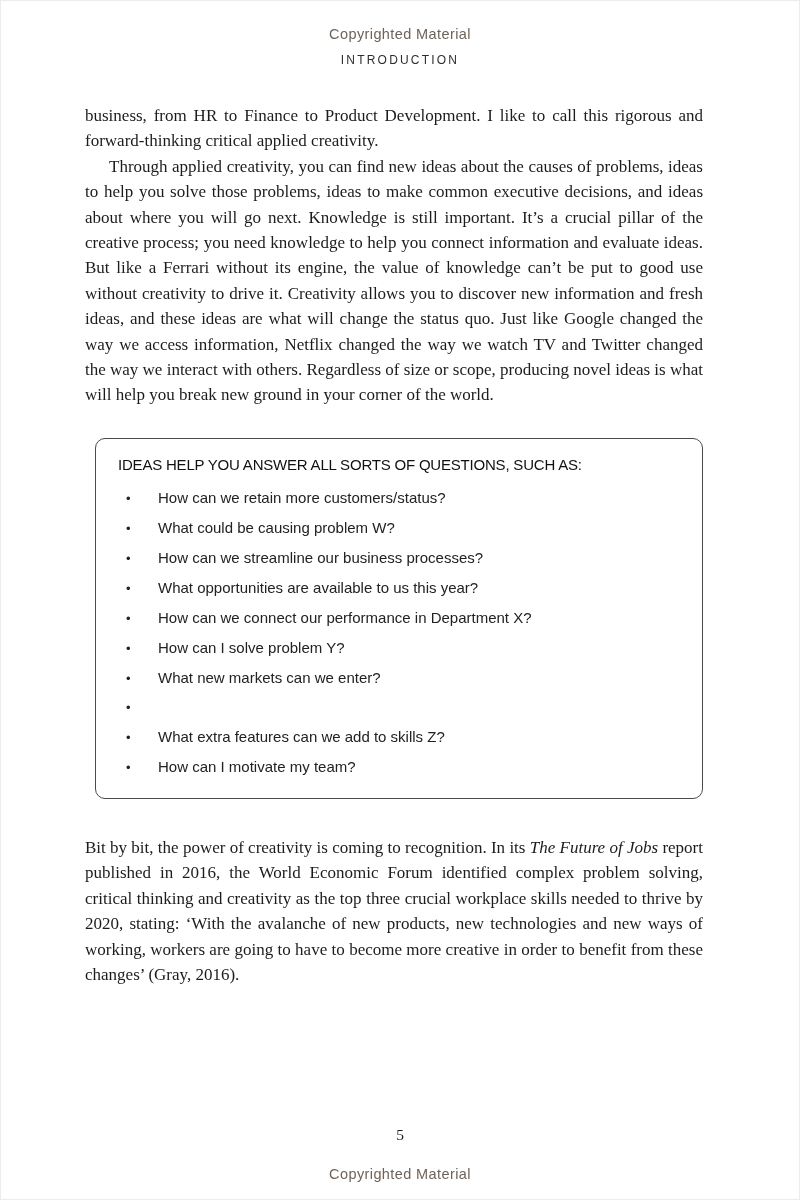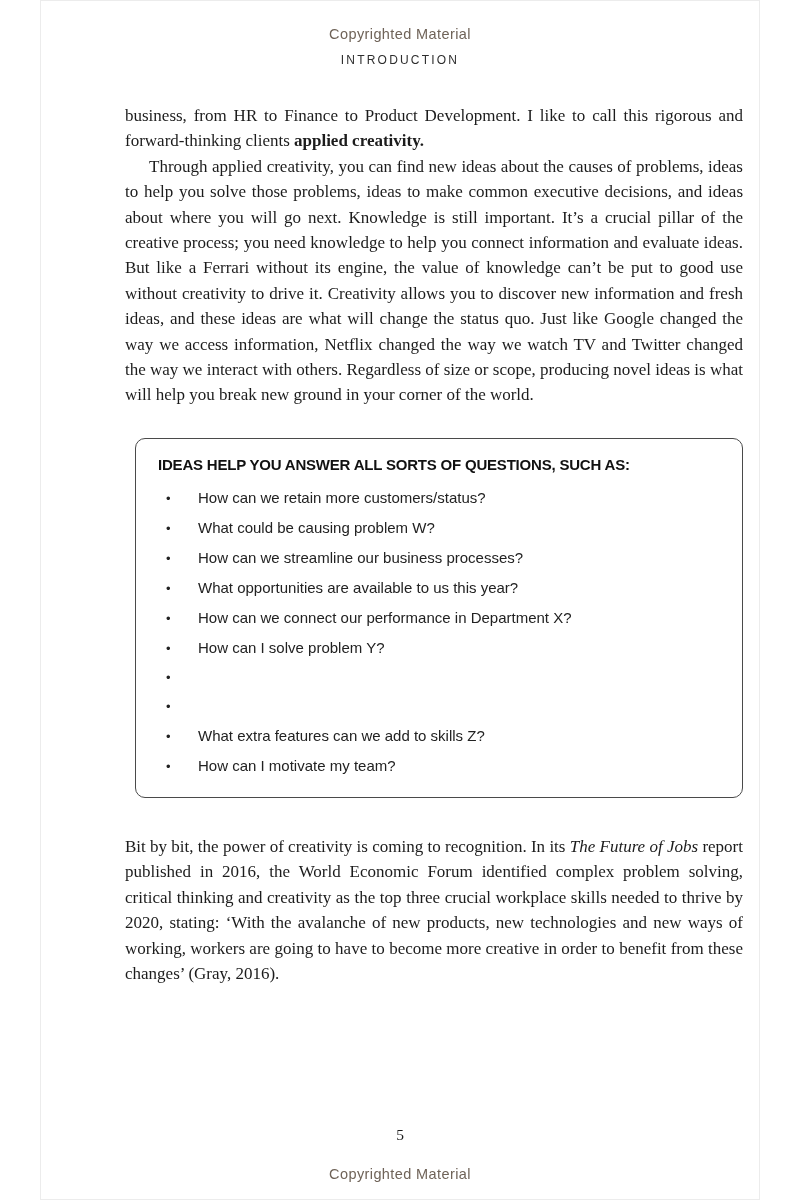--- a/index.html
+++ b/index.html
@@ -1,19 +1,19 @@
 <!DOCTYPE html>
 <html><head>
 <meta charset="utf-8">
 <style>
   * { margin: 0; padding: 0; box-sizing: border-box; }
   html, body { background: #ffffff; }
   .page {
     position: relative;
-    width: 720px;
+    width: 800px;
     height: 1200px;
     margin: 0 auto;
     background: #ffffff;
     box-shadow: inset 0 0 0 1px #ececec;
     font-family: "Liberation Serif", serif;
     color: #1c1c1c;
     overflow: hidden;
   }
   .top-notice {
     padding-top: 26px;
@@ -36,32 +36,32 @@
     margin: 0 auto 0 85px;
   }
   .body-text { margin-top: 36px; }
   .para {
     font-size: 17px;
     line-height: 25.4px;
     text-align: justify;
     color: #1c1c1c;
   }
   .para.indent { text-indent: 24px; }
-  .para .b { font-weight: bold; }
+  .para .b { font-weight: normal; }
   .para .i { font-style: italic; font-family: Liberation Serif, serif; }
   .callout-box {
     margin: 30px 0 0 10px;
     border: 1px solid #4a4a4a;
     border-radius: 10px;
     padding: 17px 20px 16px 22px;
     background: #ffffff;
   }
   .box-title {
     font-family: "Liberation Sans", sans-serif;
-    font-weight: bold;
+    font-weight: normal;
     font-size: 15px;
     letter-spacing: -0.2px;
     color: #111111;
     margin-bottom: 10px;
   }
   .callout-list {
     list-style: none;
     margin: 0;
     padding: 0;
   }
@@ -105,21 +105,21 @@
 </style>
 </head>
 <body>
 
 <div class="page">
   <div class="top-notice">Copyrighted Material</div>
   <div class="running-head">INTRODUCTION</div>
 
   <div class="content">
     <div class="body-text" id="paras-top">
-        <p class="para"><span>business, from HR to Finance to Product Development. I like to call this rigorous and forward-thinking clients </span><span class="b">applied creativity.</span></p>
+        <p class="para"><span>business, from HR to Finance to Product Development. I like to call this rigorous and forward-thinking critical </span><span class="b">applied creativity.</span></p>
         <p class="para indent"><span>Through applied creativity, you can find new ideas about the causes of problems, ideas to help you solve those problems, ideas to make common executive decisions, and ideas about where you will go next. Knowledge is still important. It’s a crucial pillar of the creative process; you need knowledge to help you connect information and evaluate ideas. But like a Ferrari without its engine, the value of knowledge can’t be put to good use without creativity to drive it. Creativity allows you to discover new information and fresh ideas, and these ideas are what will change the status quo. Just like Google changed the way we access information, Netflix changed the way we watch TV and Twitter changed the way we interact with others. Regardless of size or scope, producing novel ideas is what will help you break new ground in your corner of the world.</span></p>
       </div>
 
     <div class="callout-box">
       <div class="box-title">IDEAS HELP YOU ANSWER ALL SORTS OF QUESTIONS, SUCH AS:</div>
       <ul class="callout-list" id="callout-list">
           <li>
             <span class="bullet">•</span>
             <span>How can we retain more customers/status?</span>
           </li>
@@ -138,20 +138,21 @@
           <li>
             <span class="bullet">•</span>
             <span>How can we connect our performance in Department X?</span>
           </li>
           <li>
             <span class="bullet">•</span>
             <span>How can I solve problem Y?</span>
           </li>
           <li>
             <span class="bullet">•</span>
+            <span>What new markets can we enter?</span>
           </li>
           <li>
             <span class="bullet">•</span>
           </li>
           <li>
             <span class="bullet">•</span>
             <span>What extra features can we add to skills Z?</span>
           </li>
           <li>
             <span class="bullet">•</span>

